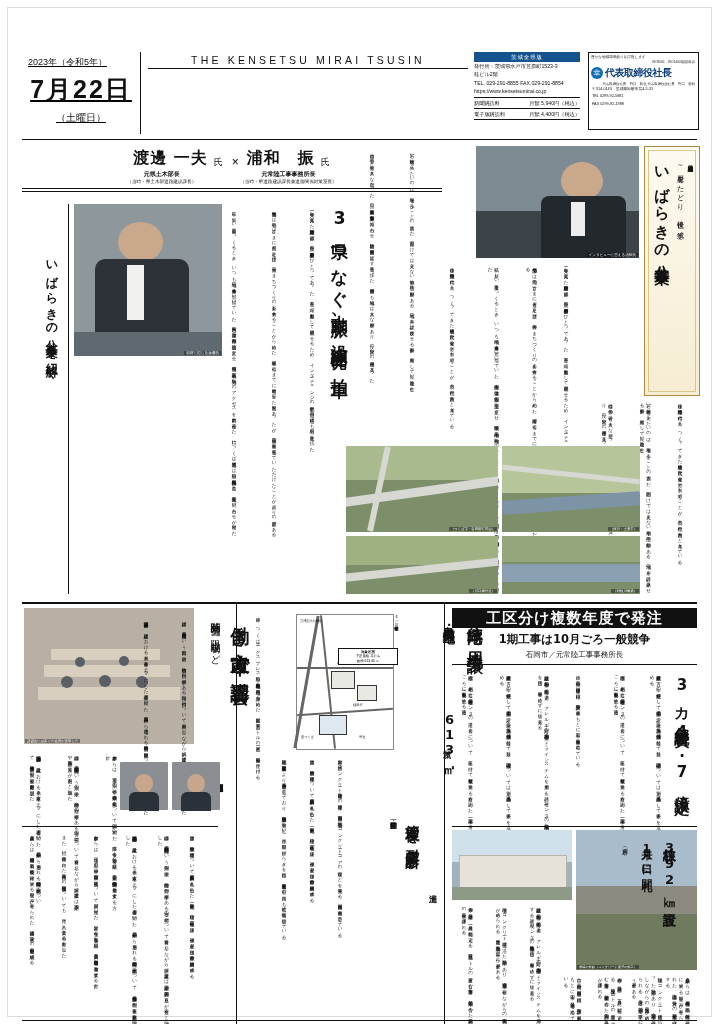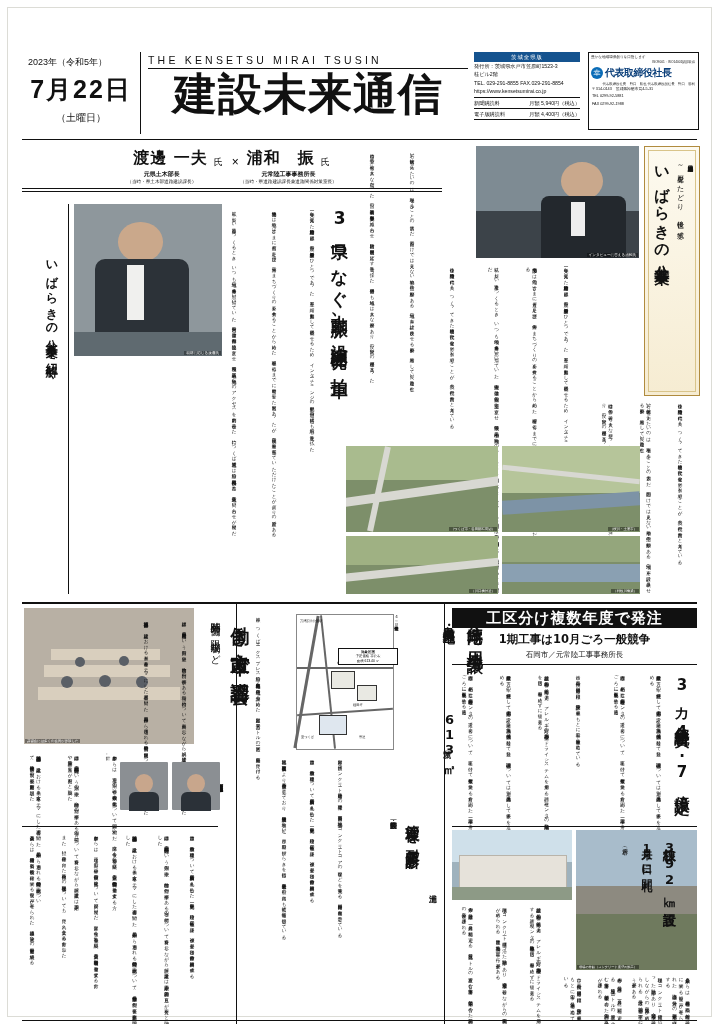--- a/index.html
+++ b/index.html
@@ -2,26 +2,26 @@
 <html><head>
 <meta charset="utf-8">
 <style>
   html,body{margin:0;padding:0;background:#f2f2ee;}
   body{font-family:"Liberation Sans",sans-serif;}
   .page{position:relative;width:719px;height:1024px;background:#ffffff;overflow:hidden;}
   .sheet{position:absolute;left:8px;top:8px;width:703px;height:1008px;background:#fff;box-shadow:0 0 0 1px #dcdcd6;}
 
   
   .masthead{position:absolute;left:14px;top:44px;width:675px;height:86px;}
-  .date-box{position:absolute;left:0;top:0;width:118px;height:82px;border-right:1px solid #111;}
+  .date-box{position:absolute;left:0;top:0;width:118px;height:82px;border-right:1px solid #111;text-decoration:underline;}
   .date-era{font-size:9px;color:#111;letter-spacing:0;padding-left:6px;padding-top:4px;}
   .date-big{font-size:25px;font-weight:bold;color:#111;text-align:center;margin-top:4px;letter-spacing:2px;}
   .date-dow{font-size:10px;color:#111;text-align:center;margin-top:5px;}
   .title-wrap{position:absolute;left:126px;top:0;width:320px;}
-  .title-en{font-size:10.5px;letter-spacing:3.2px;color:#111;text-align:left;margin-top:2px;}
+  .title-en{font-size:10.5px;letter-spacing:3.2px;color:#111;text-align:center;margin-top:2px;}
   .title-rule{width:100%;height:1px;background:#111;margin:2px 0 3px;}
   .title-jp{font-size:44px;font-weight:bold;letter-spacing:1px;color:#111;text-align:center;line-height:1;font-family:"DejaVu Sans",sans-serif;}
   .pub-box{position:absolute;left:452px;top:0;width:106px;font-size:5.2px;color:#111;line-height:1.55;}
   .pub-badge{background:#15538f;color:#fff;font-size:5.4px;text-align:center;padding:1px 0;letter-spacing:1px;}
   .pub-lines div{white-space:nowrap;}
   .price-tbl{margin-top:2px;border-top:1px solid #111;}
   .price-tbl div{display:flex;justify-content:space-between;font-size:5.2px;border-bottom:1px solid #111;padding:1px 0;}
   .ad-box{position:absolute;left:566px;top:0;width:109px;height:76px;border:1px solid #111;}
   .ad-top{font-size:3.6px;line-height:1.3;padding:2px 2px 0;color:#111;}
   .ad-name{display:flex;align-items:center;gap:2px;padding:2px;}
@@ -92,21 +92,20 @@
 
       <div class="date-box">
         <div class="date-era">2023年（令和5年）</div>
         <div class="date-big">7月22日</div>
         <div class="date-dow">（土曜日）</div>
       </div>
 
       <div class="title-wrap">
         <div class="title-en">THE KENSETSU MIRAI TSUSIN</div>
         <div class="title-rule"></div>
-        <div class="title-jp">建設未来通信</div>
       </div>
 
       <div class="pub-box">
         <div class="pub-badge">茨城全県版</div>
         <div class="pub-lines">
           <div>発行所：茨城県水戸市笠原町1523-3</div>
           <div>桂ビル2階</div>
           <div>TEL. 029-291-8855 FAX.029-291-8854</div>
           <div>https://www.kensetsumirai.co.jp</div>
         </div>

